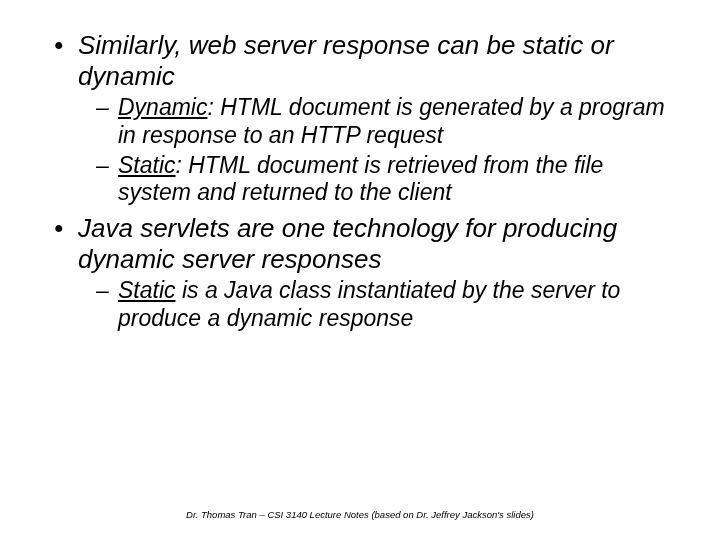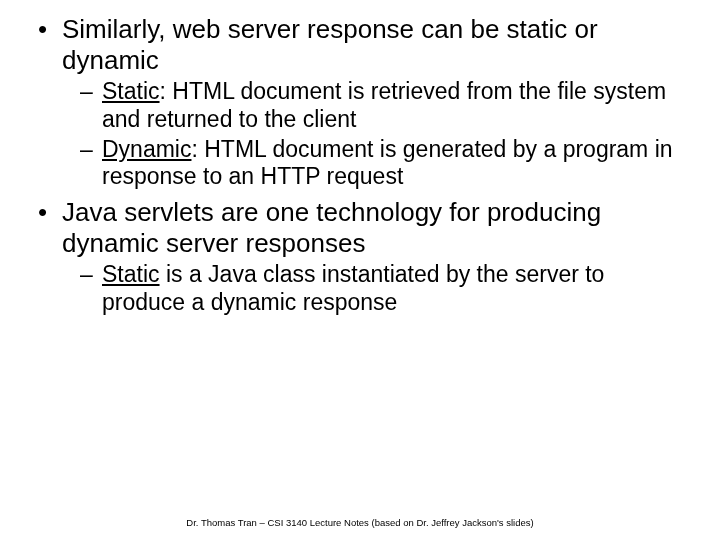--- a/index.html
+++ b/index.html
@@ -24,22 +24,23 @@
   padding-bottom: 10px;
   letter-spacing: 0.2px;
 }
 .body {
   padding: 14px 30px 0 30px;
   font-size: 26px;
   line-height: 1.2;
 }
 ul.level1 {
   list-style: none;
-  margin: 0;
+  margin: 16px;
   padding: 0;
+  font-style: italic;
 }
 ul.level1 > li {
   position: relative;
   padding-left: 32px;
   margin-bottom: 6px;
 }
 ul.level1 > li::before {
   content: "•";
   position: absolute;
   left: 8px;
@@ -61,45 +62,46 @@
   content: "–";
   position: absolute;
   left: 18px;
   top: 0;
 }
 .underline {
   text-decoration: underline;
 }
 .footer {
   position: absolute;
-  bottom: 12px;
+  bottom: 20px;
   left: 0;
   width: 100%;
   text-align: center;
   font-size: 9.5px;
   color: #000;
+  font-style: italic;
 }
 </style>
 </head>
 <body>
 
 <div class="slide">
 
 
   <div class="body">
     <ul class="level1">
 
       <li>
         <span>Similarly, web server response can be static or dynamic</span>
         <ul class="level2">
           <li>
-            <span class="underline">Static</span><span>: HTML document is retrieved from the file system and returned to the client</span>
+            <span class="underline">Dynamic</span><span>: HTML document is generated by a program in response to an HTTP request</span>
           </li>
           <li>
-            <span class="underline">Dynamic</span><span>: HTML document is generated by a program in response to an HTTP request</span>
+            <span class="underline">Static</span><span>: HTML document is retrieved from the file system and returned to the client</span>
           </li>
         </ul>
       </li>
 
       <li>
         <span>Java servlets are one technology for producing dynamic server responses</span>
         <ul class="level2">
           <li>
             <span class="underline">Static</span><span> is a Java class instantiated by the server to produce a dynamic response</span>
           </li>

